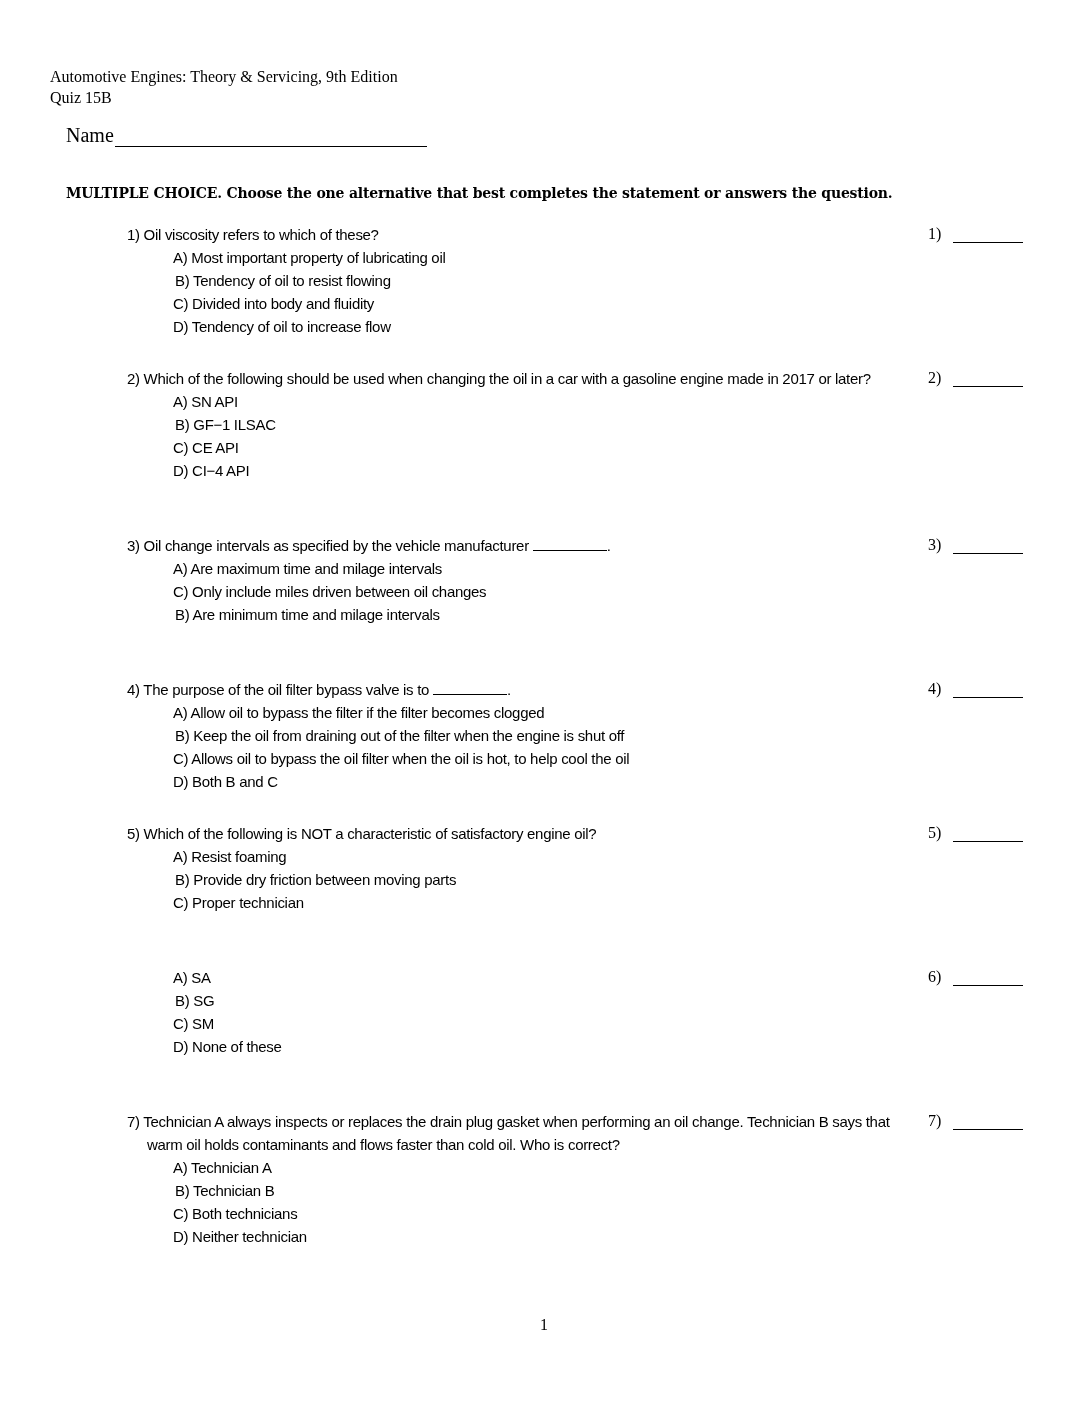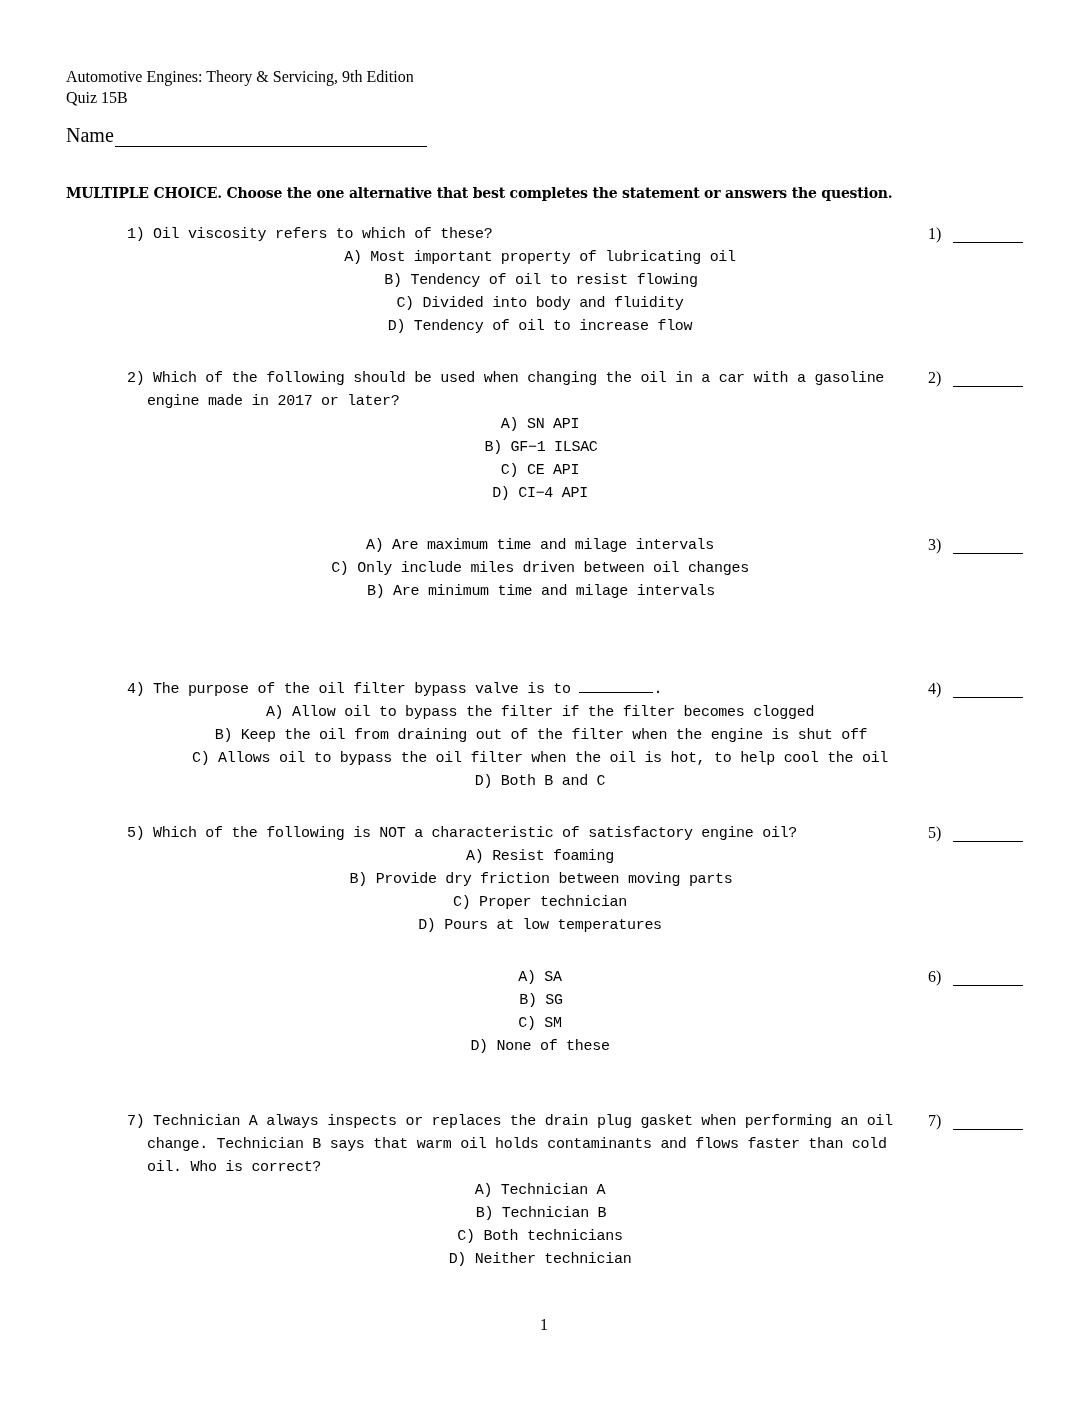--- a/index.html
+++ b/index.html
@@ -2,44 +2,44 @@
 <html><head>
 <meta charset="utf-8">
 <style>
   html, body { margin: 0; padding: 0; background: #ffffff; }
   body {
     width: 1088px; height: 1408px; position: relative; overflow: hidden;
     color: #000000;
     font-family: "Liberation Serif", "DejaVu Serif", serif;
   }
   .header {
-    position: absolute; left: 66px; top: 66px;
+    position: absolute; left: 50px; top: 66px;
     font-family: "Liberation Serif", serif; font-size: 16px; line-height: 21px;
   }
   .name-row {
     position: absolute; left: 66px; top: 124px;
     font-family: "Liberation Serif", serif; font-size: 20px;
     display: flex; align-items: flex-end;
   }
   .name-line {
     display: inline-block; width: 312px; border-bottom: 1px solid #000;
     height: 16px; margin-left: 1px;
   }
   .instructions {
     position: absolute; left: 66px; top: 185px;
     font-family: "DejaVu Serif", serif; font-weight: bold; font-size: 14px;
     letter-spacing: -0.2px;
   }
   .question {
     position: absolute; left: 127px; width: 780px;
-    font-family: Liberation Mono, monospace; font-size: 15px; line-height: 23px;
+    font-family: Liberation Sans, sans-serif; font-size: 15px; line-height: 23px;
     letter-spacing: -0.3px;
   }
   .q-stem { padding-left: 20px; text-indent: -20px; }
-  .choice { padding-left: 46px; text-align: center; }
+  .choice { padding-left: 46px; }
   .choice.shift { padding-left: 48px; }
   .answer-slot {
     position: absolute; left: 928px;
     font-family: "Liberation Serif", serif; font-size: 16px;
     display: flex; align-items: flex-end;
   }
   .answer-line {
     display: inline-block; width: 70px; border-bottom: 1.5px solid #000;
     height: 14px; margin-left: 12px;
   }
@@ -85,20 +85,21 @@
   <div class="choice shift">B) GF−1 ILSAC</div>
   <div class="choice">C) CE API</div>
   <div class="choice">D) CI−4 API</div>
 </div>
 <div class="answer-slot" style="top:369px;">
   <span>2)</span>
   <span class="answer-line"></span>
 </div>
 
 <div class="question" style="top:534px;">
+  <div class="q-stem"><span>3) Oil change intervals as specified by the vehicle manufacturer </span><span class="blank"></span><span>.</span></div>
   <div class="choice">A) Are maximum time and milage intervals</div>
   <div class="choice">C) Only include miles driven between oil changes</div>
   <div class="choice shift">B) Are minimum time and milage intervals</div>
 </div>
 <div class="answer-slot" style="top:536px;">
   <span>3)</span>
   <span class="answer-line"></span>
 </div>
 
 <div class="question" style="top:678px;">
@@ -111,21 +112,20 @@
 <div class="answer-slot" style="top:680px;">
   <span>4)</span>
   <span class="answer-line"></span>
 </div>
 
 <div class="question" style="top:822px;">
   <div class="q-stem">5) Which of the following is NOT a characteristic of satisfactory engine oil?</div>
   <div class="choice">A) Resist foaming</div>
   <div class="choice shift">B) Provide dry friction between moving parts</div>
   <div class="choice">C) Proper technician</div>
-  <div class="choice">D) Pours at low temperatures</div>
 </div>
 <div class="answer-slot" style="top:824px;">
   <span>5)</span>
   <span class="answer-line"></span>
 </div>
 
 <div class="question" style="top:966px;">
   <div class="choice">A) SA</div>
   <div class="choice shift">B) SG</div>
   <div class="choice">C) SM</div>

